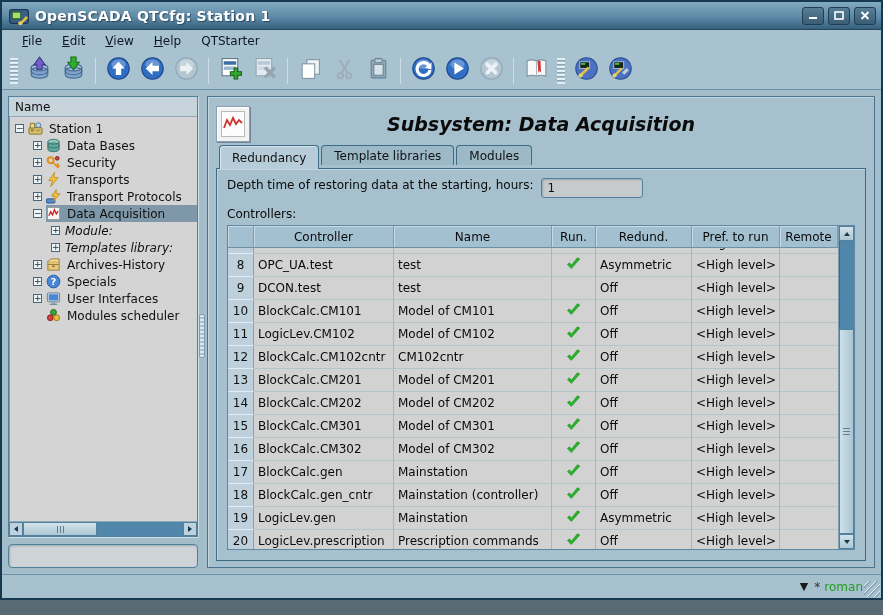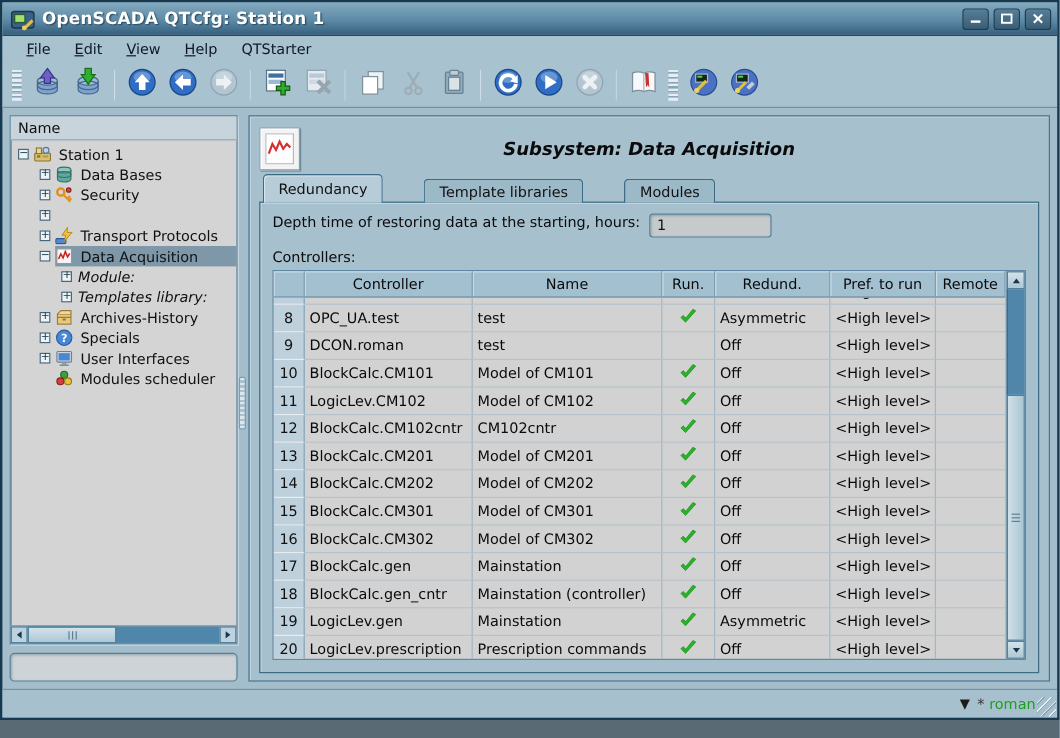--- a/index.html
+++ b/index.html
@@ -72,24 +72,24 @@
   .split-handle { position:absolute; left:1px; top:218px; width:6px; height:44px; border:1px solid #7d9cb0;
                   border-radius:2px; background:repeating-linear-gradient(180deg,#dce7ed 0 2px,#a9c2d0 2px 4px); }
 
   
   .right-panel { flex:1; border:1px solid #49748f; box-shadow:inset 1px 1px 0 #c3d6e0;
                  background:#a7c0ce; display:flex; flex-direction:column; padding:6px 8px; min-width:0; }
   .panel-header { height:42px; flex:0 0 42px; display:flex; align-items:center; }
   .hicon { width:34px; height:36px; background:#f3f3f3; border:1px solid #8aa0ae;
            box-shadow:1px 1px 0 #6d8898, inset 1px 1px 0 #ffffff; display:flex; align-items:center; justify-content:center; }
   .hicon svg { width:24px; height:26px; }
-  .panel-title { flex:1; text-align:center; font-size:15px; font-weight:bold; font-style:italic; color:#0a0a0a; }
+  .panel-title { flex:1; text-align:center; font-size:19px; font-weight:bold; font-style:italic; color:#0a0a0a; }
   .hspacer { width:34px; flex:0 0 34px; }
 
-  .tabs-row { height:24px; flex:0 0 24px; display:flex; align-items:flex-end; padding-left:3px; position:relative;gap:32px; }
+  .tabs-row { height:24px; flex:0 0 24px; display:flex; align-items:flex-start; padding-left:3px; position:relative; }
   .tab { border:1px solid #3d6a85; border-bottom:none; border-radius:4px 4px 0 0; font-size:12px; color:#111;
          padding:0 12px; display:flex; align-items:center; background:#9cb9c8; height:20px; margin-right:2px; }
   .tab.active { background:#b6ccd8; height:24px; position:relative; z-index:2; box-shadow:inset 1px 1px 0 #d6e4ec; }
 
   .tab-page { flex:1; border:1px solid #3d6a85; background:#a7c0ce; box-shadow:inset 1px 1px 0 #c3d6e0;
               margin-top:-1px; padding:9px 10px 10px 10px; display:flex; flex-direction:column; min-height:0; }
   .field-row { display:flex; font-size:12px; color:#0a0a0a; height:22px; flex:0 0 22px; }
   .field-input { width:102px; height:20px; margin-left:8px; background:#c7cacc; border:1px solid #53809b;
                  border-radius:3px; box-shadow:inset 1px 1px 2px #98a4aa; font-size:12px; padding:0 5px;
                  font-family:inherit; color:#111; }
@@ -338,20 +338,26 @@
                 <span class="tico"><svg viewBox="0 0 16 16">
                     <circle cx="5" cy="5.5" r="3.2" fill="none" stroke="#e09020" stroke-width="2.2"></circle>
                     <path d="M7.5 8 L13.5 14 M10.8 11.3 L13.2 8.9 M12.4 12.9 L14.4 10.9" stroke="#e09020" stroke-width="1.8"></path>
                     <circle cx="12" cy="3.5" r="2" fill="#cc4444" stroke="#8a2020"></circle>
                   </svg></span>
                 <span class="tlabel">Security</span>
               </span>
             </div>
             <div class="tree-row" style="padding-left: 24px;">
               <span class="ebox">+</span>
+              <span class="sel-wrap">
+                <span class="tico"><svg viewBox="0 0 16 16">
+                    <polygon points="9,0.5 3,9 6.8,9 5,15.5 13,6 8.6,6" fill="#f2c23e" stroke="#b8860b" stroke-width="0.8"></polygon>
+                  </svg></span>
+                <span class="tlabel">Transports</span>
+              </span>
             </div>
             <div class="tree-row" style="padding-left: 24px;">
               <span class="ebox">+</span>
               <span class="sel-wrap">
                 <span class="tico"><svg viewBox="0 0 16 16">
                     <rect x="0.5" y="10.5" width="9" height="4.5" rx="1" fill="#5588cc" stroke="#2d5a94"></rect>
                     <polygon points="11,0.5 6,7.5 9.4,7.5 8,13 15,5 10.6,5" fill="#f2c23e" stroke="#b8860b" stroke-width="0.8"></polygon>
                   </svg></span>
                 <span class="tlabel">Transport Protocols</span>
               </span>
@@ -503,21 +509,21 @@
                     <span><svg width="15" height="13" viewBox="0 0 16 14">
                         <path d="M1.5 8.2 L5.6 12.4 L14.8 2.2 L12.2 0.8 L5.9 8.6 L3.4 6.3 Z" fill="#28b428" stroke="#178717" stroke-width="0.6"></path>
                       </svg></span>
                   </div>
                   <div class="cell">Asymmetric</div>
                   <div class="cell">&lt;High level&gt;</div>
                   <div class="cell" style="border-right:none"></div>
                 </div>
                 <div class="trow tgrid">
                   <div class="ncell">9</div>
-                  <div class="cell">DCON.roman</div>
+                  <div class="cell">DCON.test</div>
                   <div class="cell">test</div>
                   <div class="cell center"></div>
                   <div class="cell">Off</div>
                   <div class="cell">&lt;High level&gt;</div>
                   <div class="cell" style="border-right:none"></div>
                 </div>
                 <div class="trow tgrid">
                   <div class="ncell">10</div>
                   <div class="cell">BlockCalc.CM101</div>
                   <div class="cell">Model of CM101</div>

